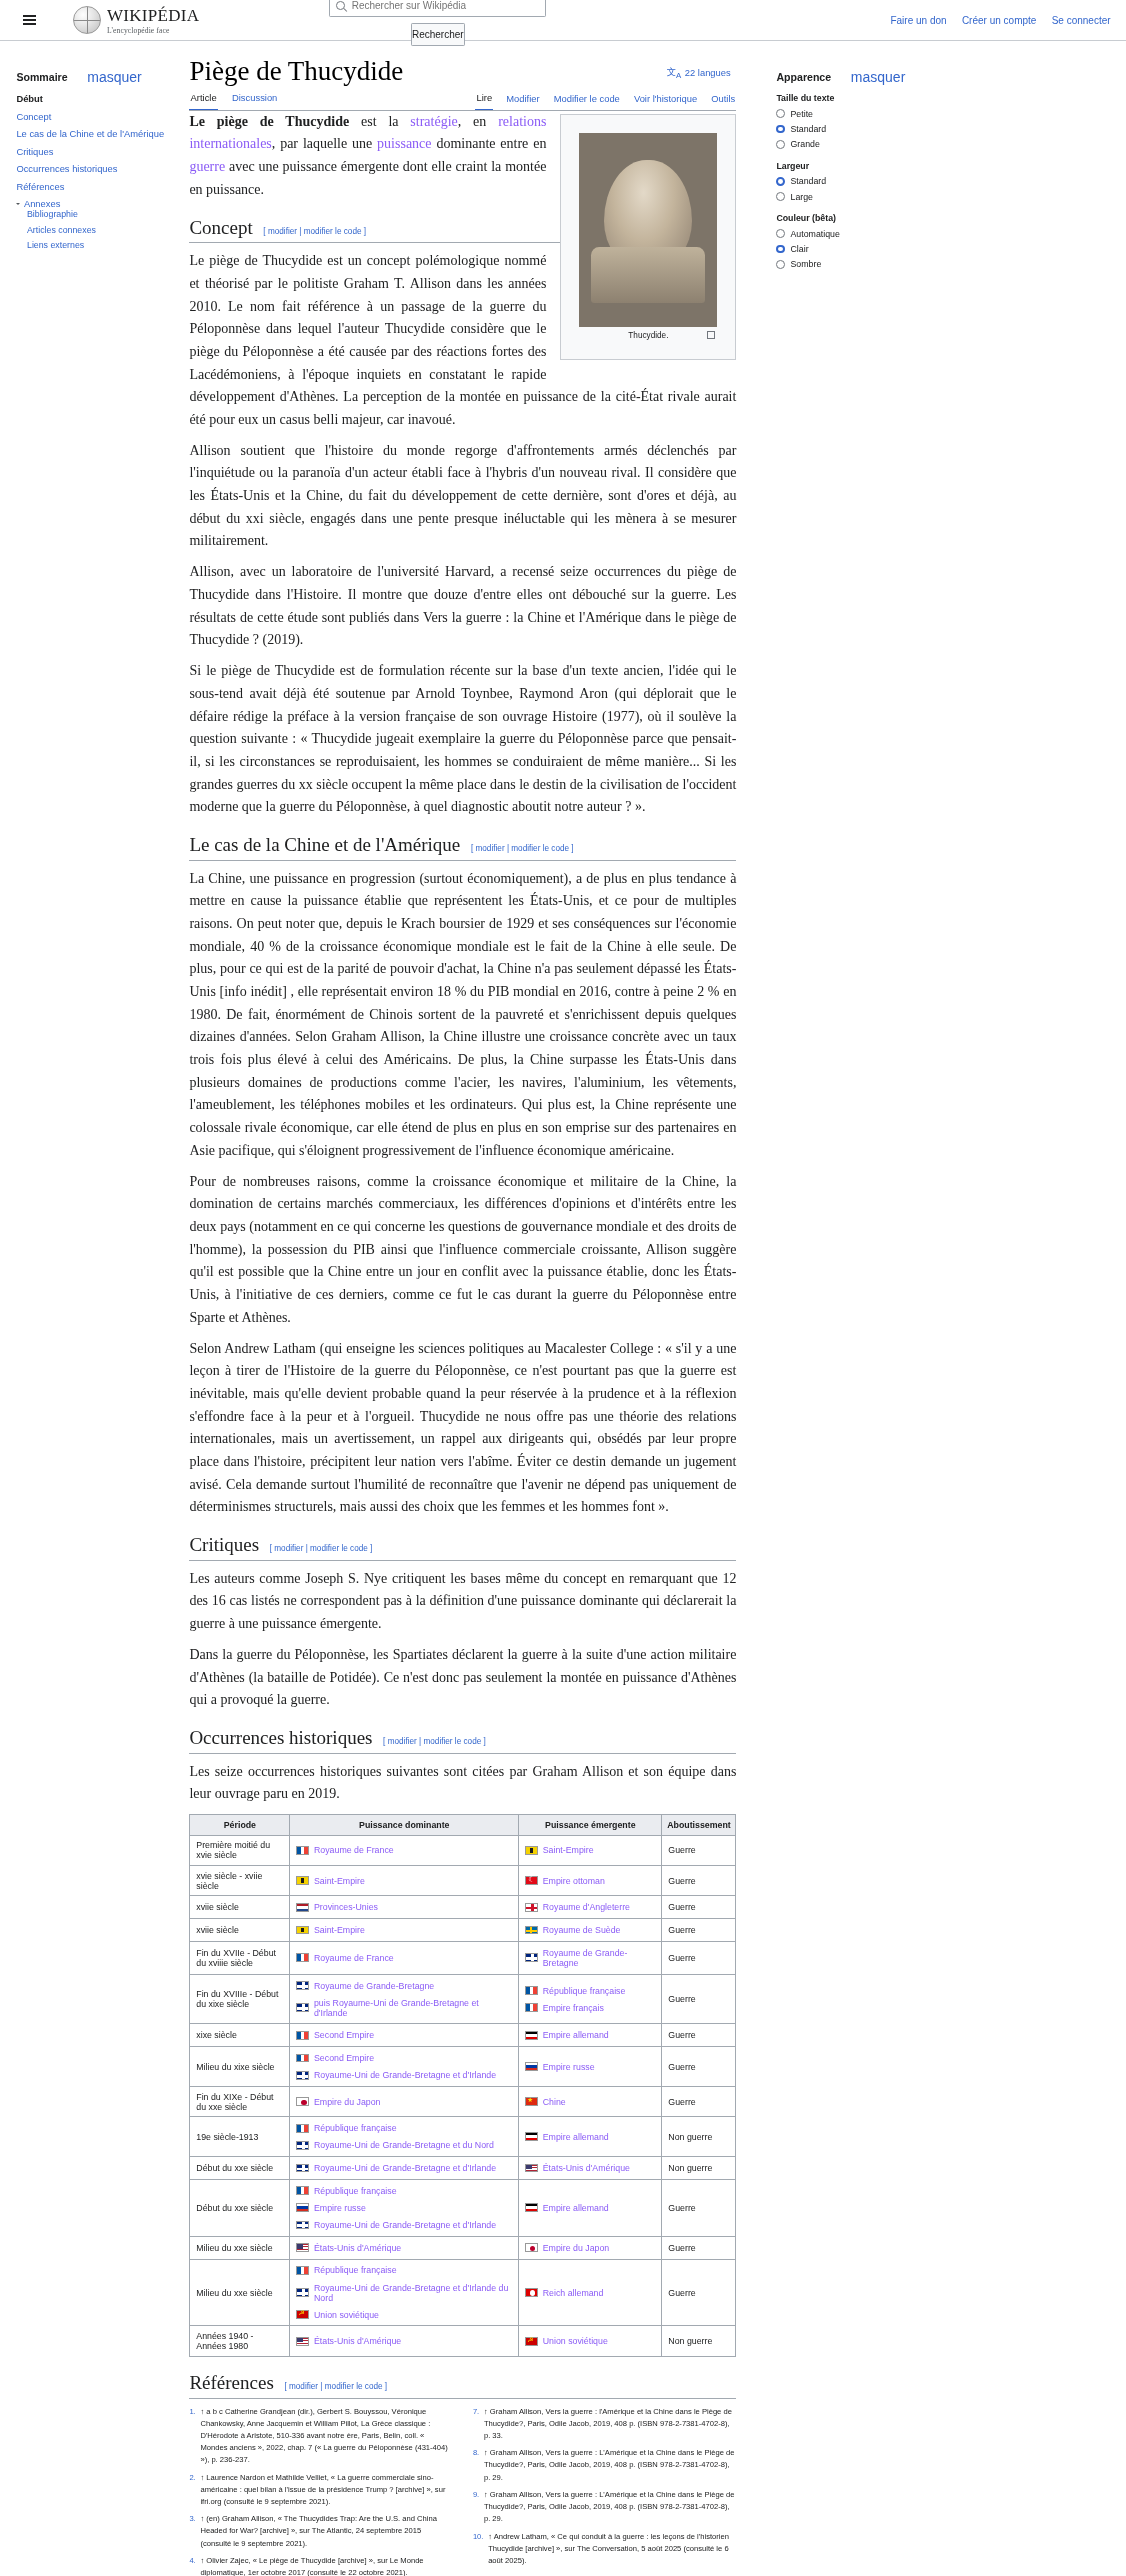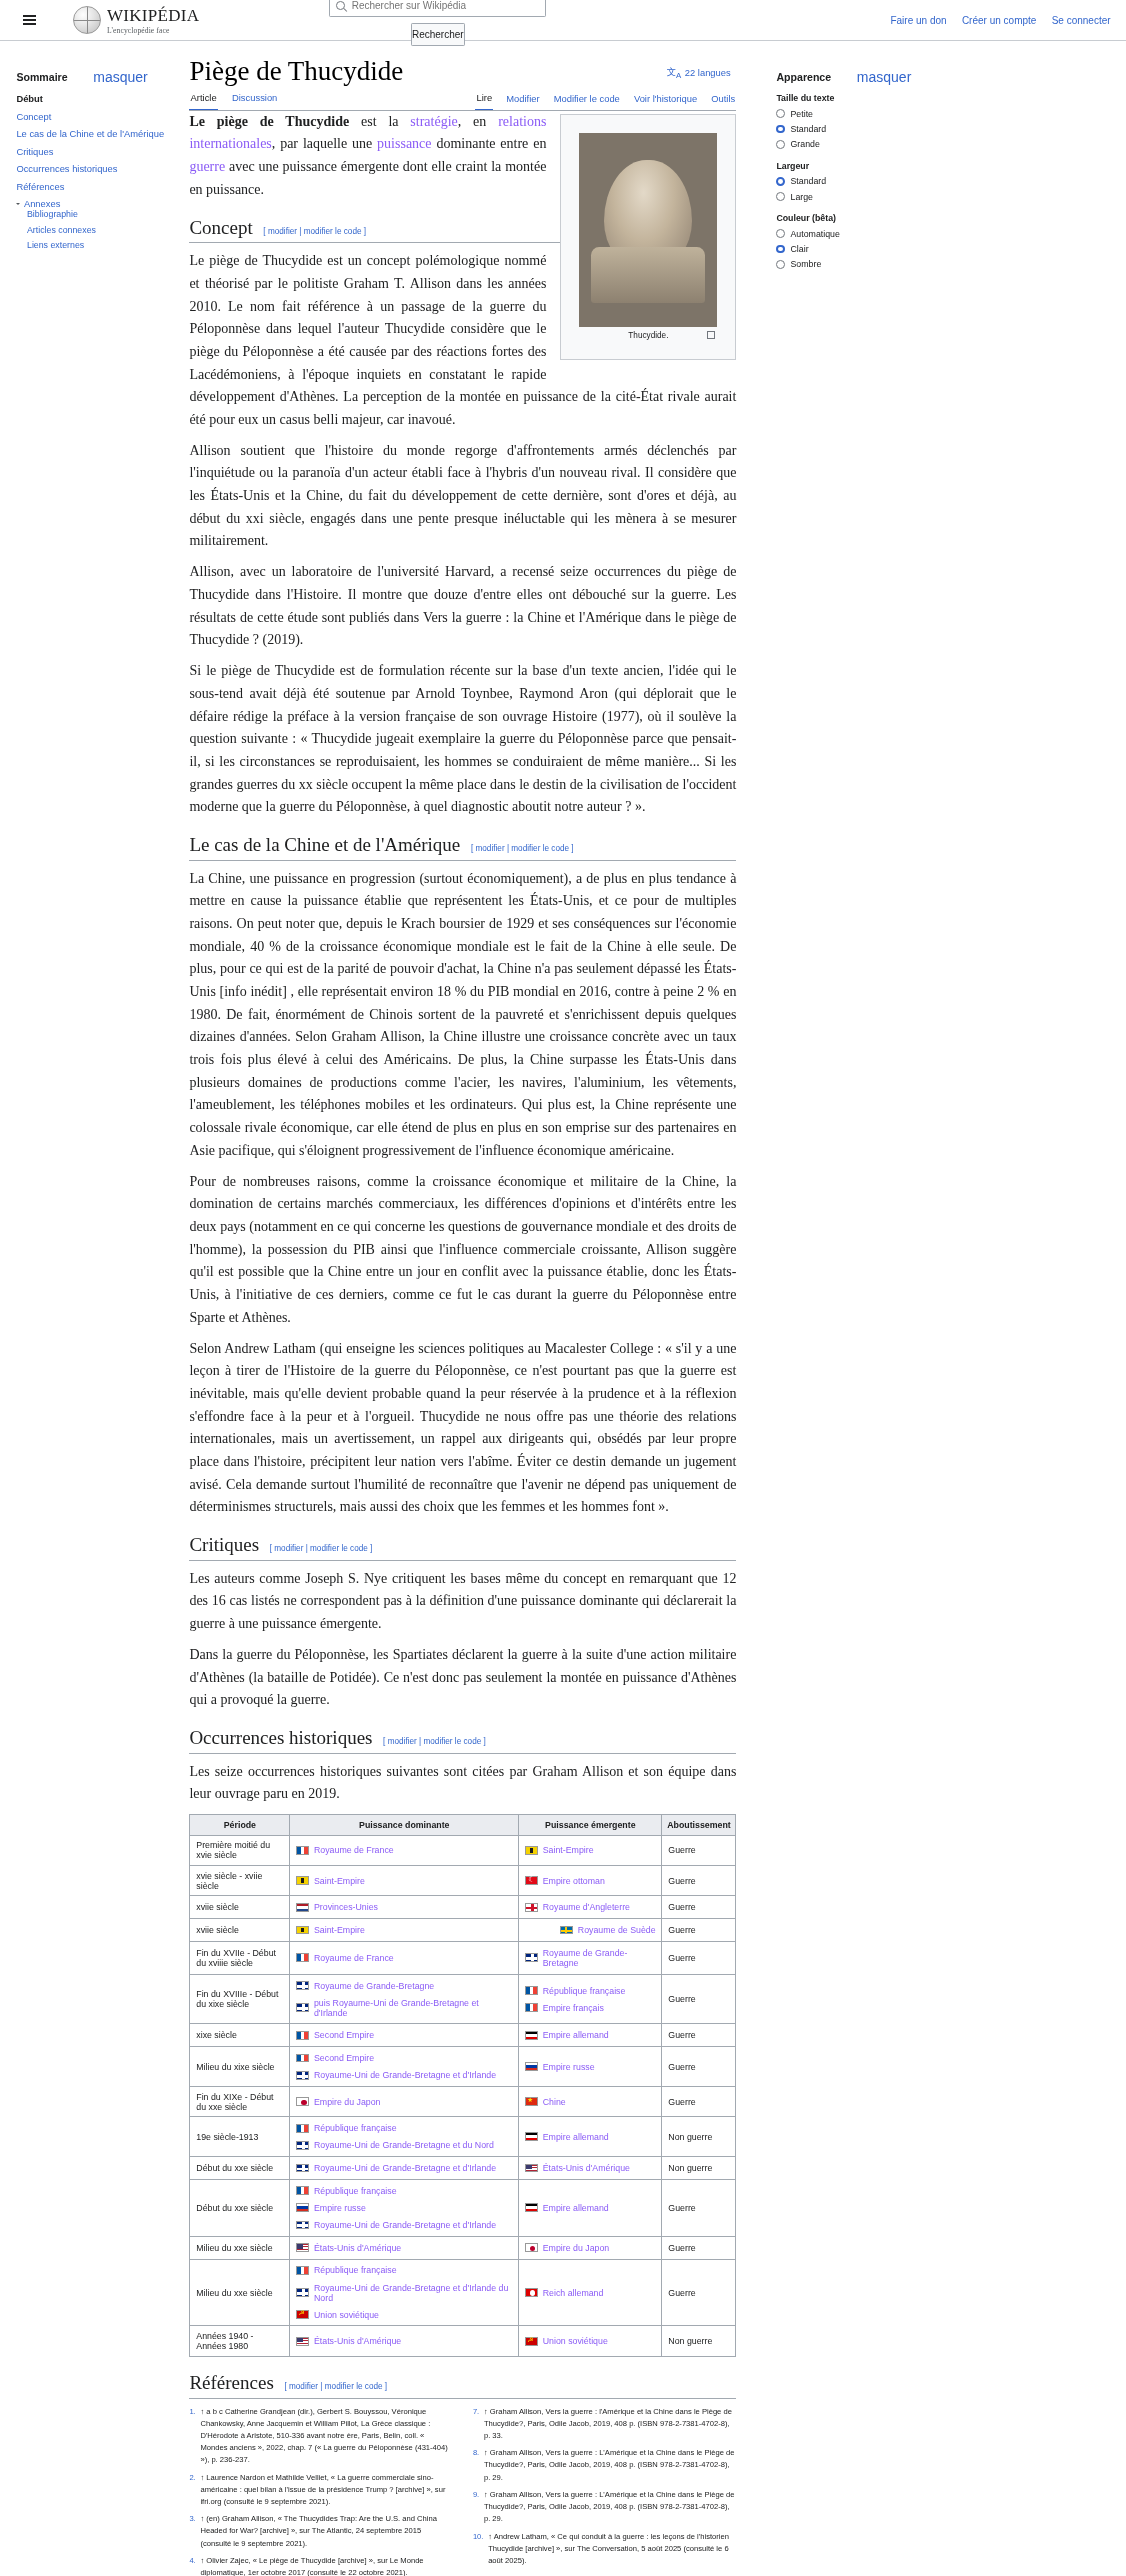--- a/index.html
+++ b/index.html
@@ -84,21 +84,21 @@
     display: flex;
     align-items: flex-start;
     padding: 15.3px 16.4px 0 16.4px;
     gap: 0;
   }
   .sidebar-left { width: 153px; flex: none; padding-top: 13px; }
   .content { width: 587px; flex: none; padding: 0 20px; }
   .sidebar-right { width: 176px; flex: none; padding-top: 13px; padding-left: 20px; }
 
   .toc-head, .app-head {
-    display: flex; align-items: center; gap: 21px;
+    display: flex; align-items: center; gap: 15px;
     font-family: "Liberation Sans", sans-serif; font-size: 10.6px; font-weight: bold; color: #202122;
     margin-bottom: 8.2px;
   }
   .toc-head .masq, .app-head .masq {
     font-weight: normal; color: #3366cc; font-size: 14px; margin-left: 4.7px;
   }
   .toc ul { list-style: none; margin: 0; padding: 0; }
   .toc li { margin: 0 0 6.5px 0; font-family: "Liberation Sans", sans-serif; font-size: 9.4px; }
   .toc li a { color: #3366cc; }
   .toc li.active > a { color: #202122; font-weight: bold; }
@@ -437,21 +437,21 @@
             <td class="c1">xviie siècle</td>
             <td>
               <div class="flagcell" style="flex-direction: column;">
                 <div class="flagline">
                   <span class="flag f-hre"></span>
                   <span class="link">Saint-Empire</span>
                 </div>
               </div>
             </td>
             <td>
-              <div class="flagcell" style="flex-direction: column; align-items: flex-end;">
+              <div class="flagcell" style="flex-direction: column;">
                 <div class="flagline">
                   <span class="flag f-swe"></span>
                   <span class="link">Royaume de Suède</span>
                 </div>
               </div>
             </td>
             <td class="c4">Guerre</td>
           </tr>
           <tr>
             <td class="c1">Fin du XVIIe - Début du xviiie siècle</td>

